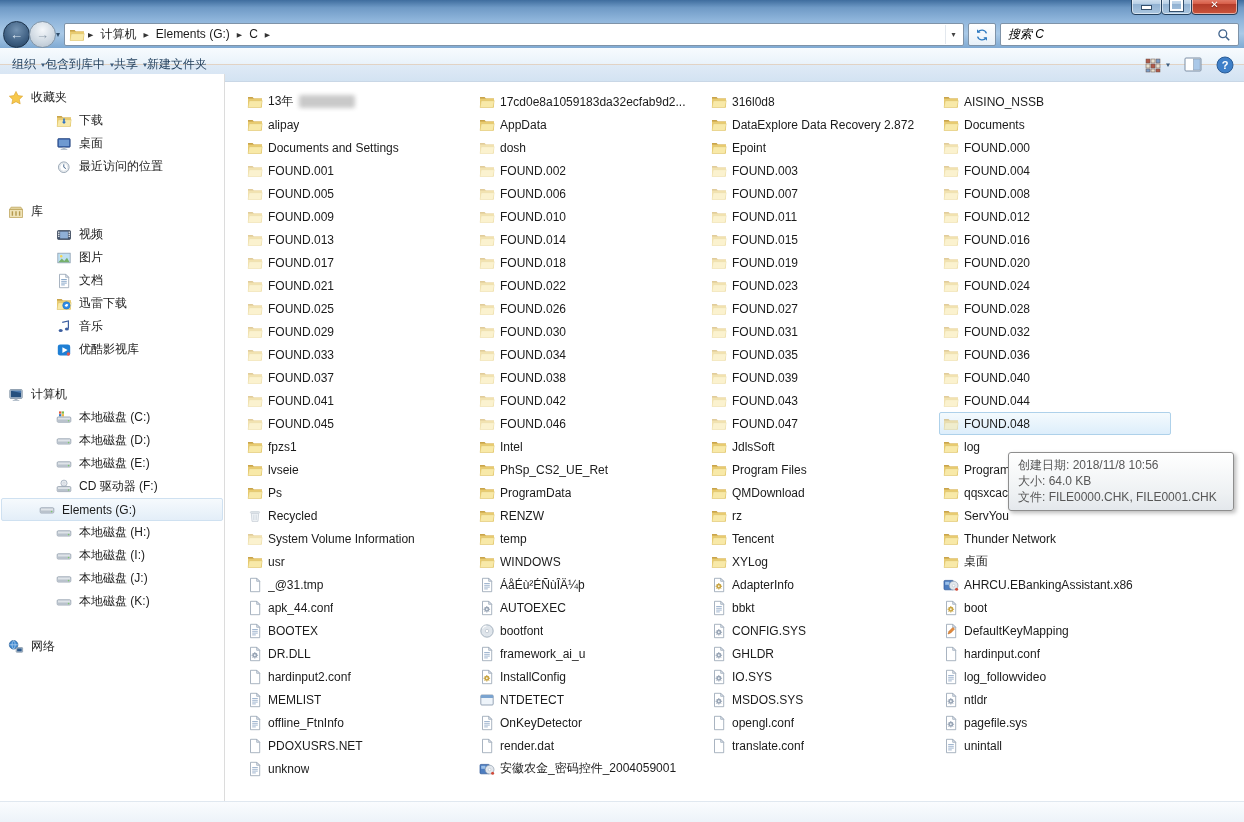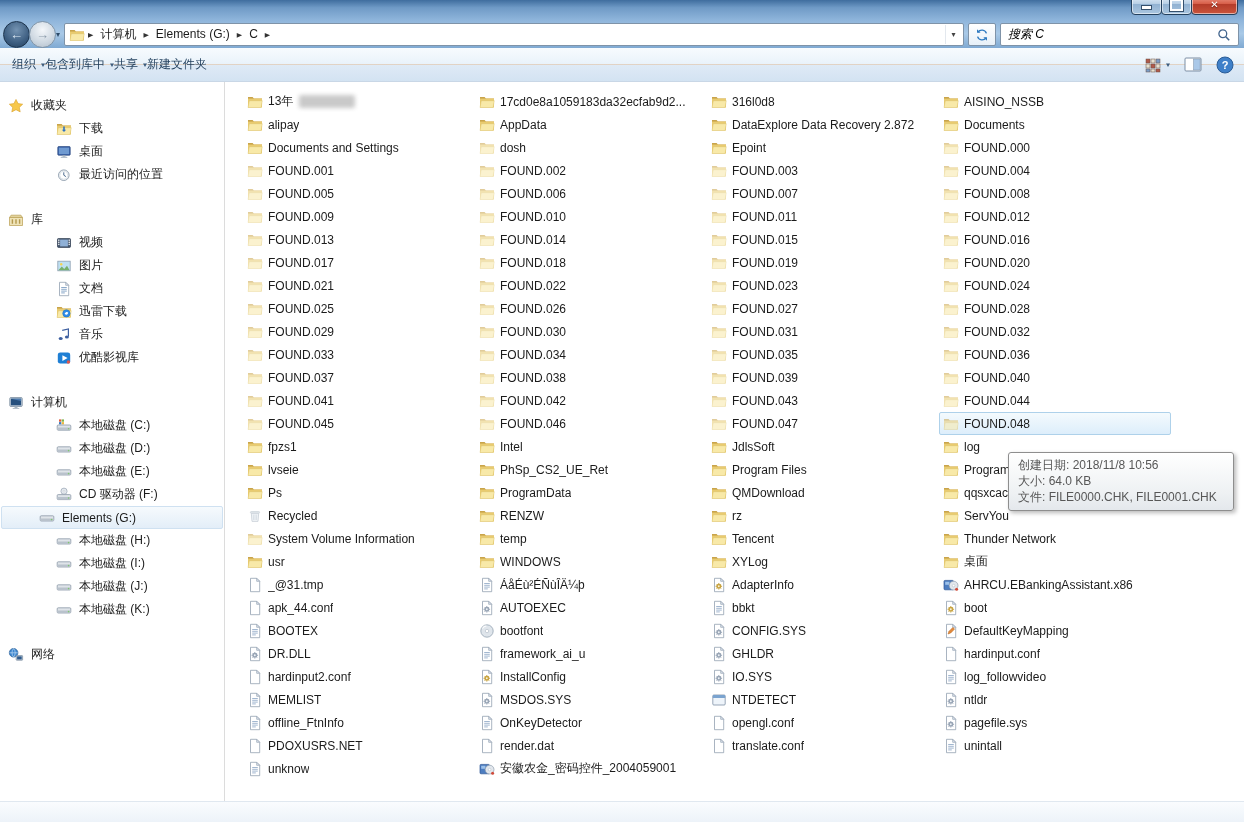--- a/index.html
+++ b/index.html
@@ -43,21 +43,21 @@
   
   .toolbar{position:absolute;left:0;top:48px;width:100%;height:34px;box-sizing:border-box;
     background:linear-gradient(#f7fbfe,#e9f2fa 50%,#dcbd 50%,#dfeaf6 51%,#d3e3f2);
     border-bottom:1px solid #c9d7e6;display:flex;align-items:center;}
   .tb-left{display:flex;align-items:center;padding-left:12px;}
   .tbtn{display:flex;align-items:center;gap:5px;color:#1e3c5a;cursor:default;}
   .caret{font-size:8px;color:#3c5b7c;transform:scaleY(.85);}
   .tb-right{position:absolute;right:10px;top:48px;height:33px;display:flex;align-items:center;gap:14px;}
 
   
-  .sidebar{position:absolute;left:0;top:82px;width:225px;bottom:20px;background:#fff;border-right:1px solid #dcdcdc;
+  .sidebar{position:absolute;left:0;top:74px;width:225px;bottom:20px;background:#fff;border-right:1px solid #dcdcdc;
     box-sizing:border-box;padding-top:12px;overflow:hidden;}
   .sec{margin-bottom:22px;}
   .srow{height:23px;display:flex;align-items:center;gap:7px;cursor:default;}
   .shead{padding-left:8px;}
   .schild{padding-left:56px;}
   .schild.sel{background:linear-gradient(#f6fafd,#e3eef8);border:1px solid #cfe1f1;border-radius:2px;
     margin:0 1px;padding-left:37px;height:21px;}
   .slbl{white-space:nowrap;}
 
   
@@ -1507,37 +1507,37 @@
             <path d="M3.5 1.3h6.2l3 3v10.4H3.5z" fill="#fff" stroke="#93a1b1" stroke-width=".8"></path>
             <path d="M9.7 1.3l3 3h-3z" fill="#e4ebf2" stroke="#93a1b1" stroke-width=".7"></path>
             <path d="M5.2 6.5h5.6M5.2 8.3h5.6M5.2 10.1h5.6M5.2 11.9h3.6" stroke="#8aa5c4" stroke-width=".8" fill="none"></path>
           </svg>
         </span>
         <span class="lbl">MEMLIST</span>
       </div>
       <div class="cell">
         <span class="ic">
           <svg width="16" height="16" viewBox="0 0 16 16">
+            <rect x="1.8" y="3" width="12.4" height="10" rx="1" fill="#eef4fa" stroke="#7e90a4" stroke-width=".8"></rect>
+            <path d="M1.8 4a1 1 0 0 1 1-1h10.4a1 1 0 0 1 1 1v2H1.8z" fill="#7aa3cf"></path>
+          </svg>
+        </span>
+        <span class="lbl">NTDETECT</span>
+      </div>
+      <div class="cell">
+        <span class="ic">
+          <svg width="16" height="16" viewBox="0 0 16 16">
             <path d="M3.5 1.3h6.2l3 3v10.4H3.5z" fill="#fff" stroke="#93a1b1" stroke-width=".8"></path>
             <path d="M9.7 1.3l3 3h-3z" fill="#e4ebf2" stroke="#93a1b1" stroke-width=".7"></path>
             <circle cx="7.8" cy="9.3" r="2.5" fill="#98a5b5"></circle>
             <circle cx="7.8" cy="9.3" r=".95" fill="#eef2f6"></circle>
             <path d="M7.8 6v1.1M7.8 11.5v1.1M4.5 9.3h1.1M10 9.3h1.1M5.5 7l.8.8M9.3 10.8l.8.8M10.1 7l-.8.8M5.5 11.6l.8-.8" stroke="#98a5b5" stroke-width=".9"></path>
           </svg>
         </span>
         <span class="lbl">MSDOS.SYS</span>
-      </div>
-      <div class="cell">
-        <span class="ic">
-          <svg width="16" height="16" viewBox="0 0 16 16">
-            <rect x="1.8" y="3" width="12.4" height="10" rx="1" fill="#eef4fa" stroke="#7e90a4" stroke-width=".8"></rect>
-            <path d="M1.8 4a1 1 0 0 1 1-1h10.4a1 1 0 0 1 1 1v2H1.8z" fill="#7aa3cf"></path>
-          </svg>
-        </span>
-        <span class="lbl">NTDETECT</span>
       </div>
       <div class="cell">
         <span class="ic">
           <svg width="16" height="16" viewBox="0 0 16 16">
             <path d="M3.5 1.3h6.2l3 3v10.4H3.5z" fill="#fff" stroke="#93a1b1" stroke-width=".8"></path>
             <path d="M9.7 1.3l3 3h-3z" fill="#e4ebf2" stroke="#93a1b1" stroke-width=".7"></path>
             <circle cx="7.8" cy="9.3" r="2.5" fill="#98a5b5"></circle>
             <circle cx="7.8" cy="9.3" r=".95" fill="#eef2f6"></circle>
             <path d="M7.8 6v1.1M7.8 11.5v1.1M4.5 9.3h1.1M10 9.3h1.1M5.5 7l.8.8M9.3 10.8l.8.8M10.1 7l-.8.8M5.5 11.6l.8-.8" stroke="#98a5b5" stroke-width=".9"></path>
           </svg>

